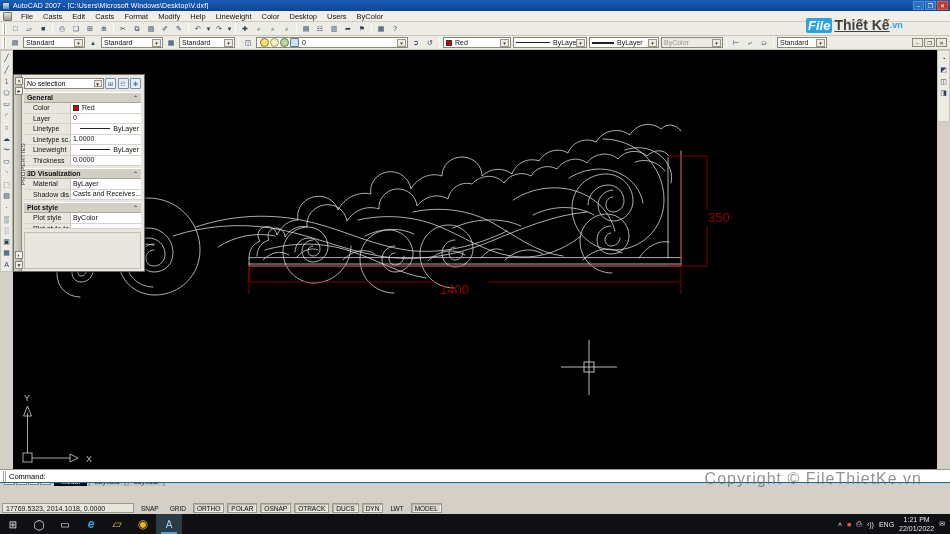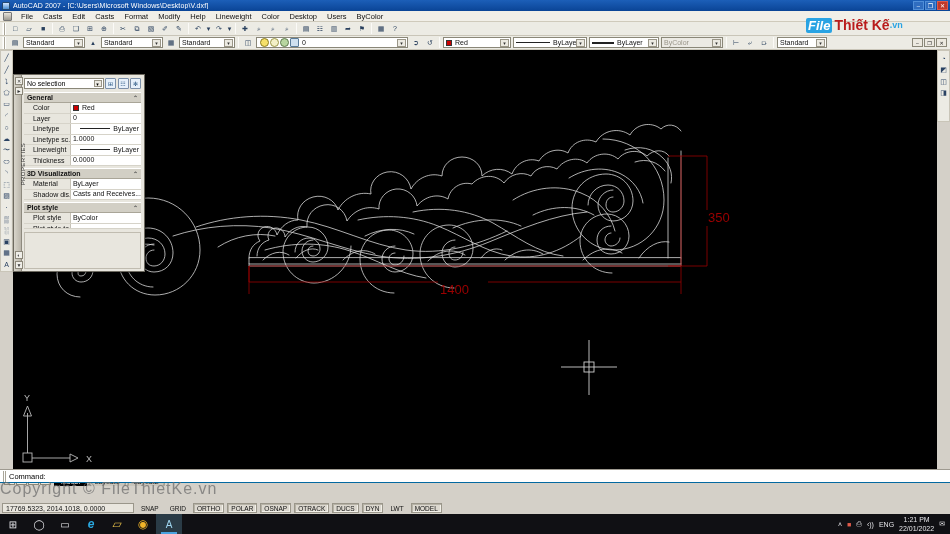--- a/index.html
+++ b/index.html
@@ -218,21 +218,21 @@
   
   .logo {
     position:absolute; left:806px; top:16px; height:18px;
     display:flex; align-items:center; font-size:14px; font-weight:bold;
     font-family:"Liberation Sans", sans-serif; z-index:30;
   }
   .logo .l-file {
     background:#29a3e3; color:#fff; padding:0 2px; border-radius:2px;
     font-style:italic; margin-right:2px; font-size:13px;
   }
-  .logo .l-thiet { color:#b91c1c; }
+  .logo .l-thiet { color:#404040;text-decoration:underline; }
   .logo .l-vn { color:#29a3e3; font-size:9px; }
 
   svg { display:block; }
 </style>
 </head>
 <body>
 
 <div id="app">
 
   <div class="titlebar">
@@ -503,21 +503,21 @@
         <path d="M19 408 L57 408"></path>
         <path d="M57 404 L65 408 L57 412 Z"></path>
         <path d="M14.5 403 L14.5 363"></path>
         <path d="M10.5 366 L14.5 356 L18.5 366 Z"></path>
       </g>
       <text x="73" y="412" font-family="Liberation Sans, sans-serif" font-size="9" fill="#b9b9b9">X</text>
       <text x="11" y="351" font-family="Liberation Sans, sans-serif" font-size="9" fill="#b9b9b9">Y</text>
     </svg>
   </div>
 
-  <div style="position:absolute;left:0;top:480px;width:922px;text-align:left;z-index:25;pointer-events:none;">
+  <div style="position:absolute;left:0;top:470px;width:922px;text-align:right;z-index:25;pointer-events:none;">
     <span style="font-size:16px;color:#6f6f6f;letter-spacing:1px;opacity:.75;">Copyright © FileThietKe.vn</span>
   </div>
 
   <div class="palette">
     <div class="pal-side">
       <div class="sb" style="top:2px">✕</div>
       <div class="sb" style="top:12px">►</div>
       <div class="vtext">PROPERTIES</div>
       <div class="sb" style="top:176px">◐</div>
       <div class="sb" style="top:186px">▼</div>

